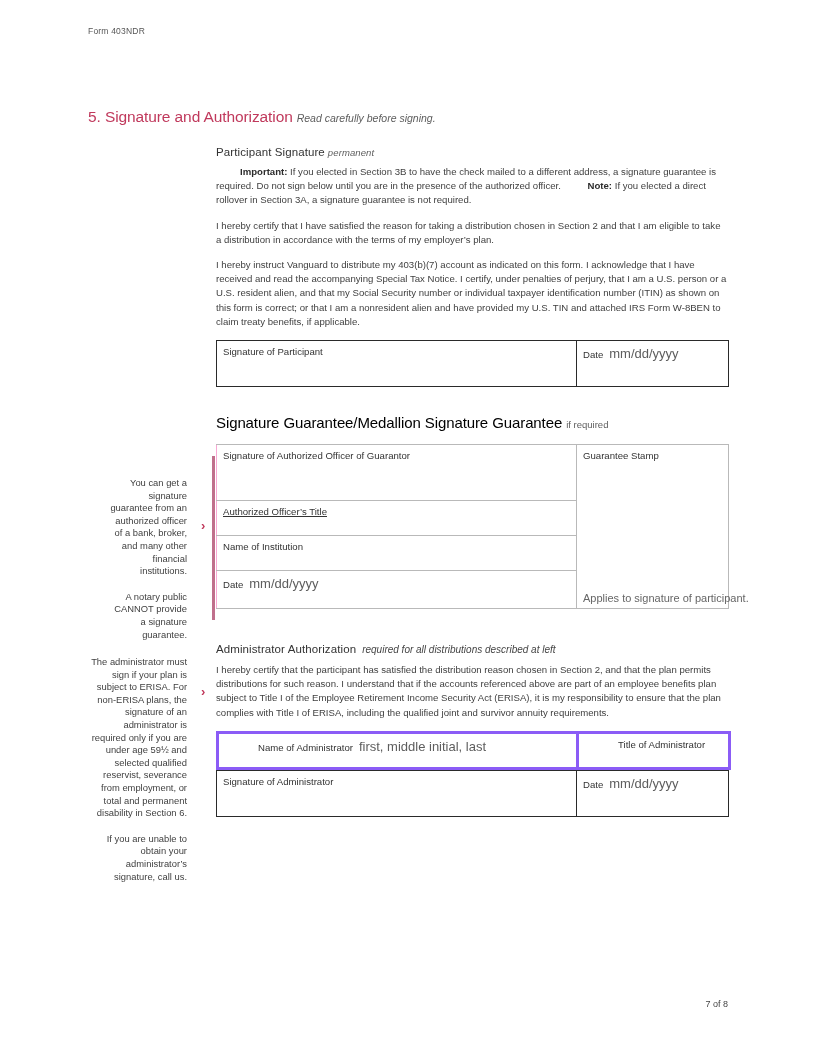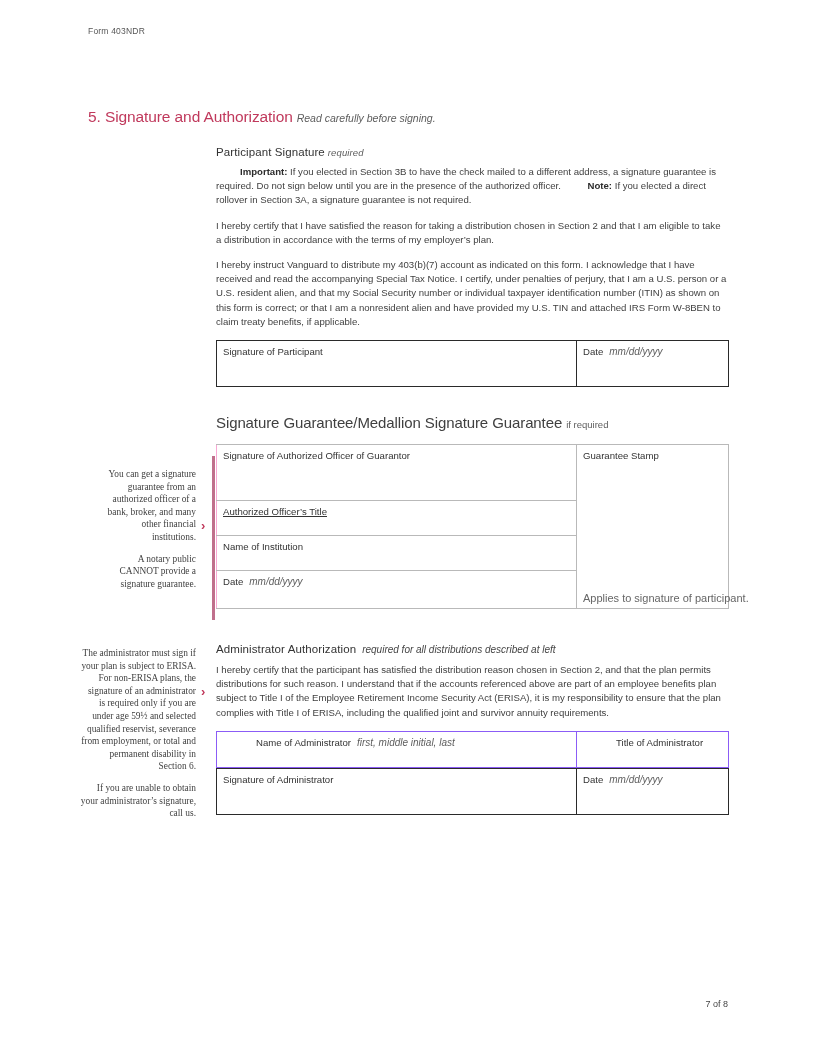--- a/index.html
+++ b/index.html
@@ -82,37 +82,36 @@
   }
   table.box td {
     border: 1px solid #2a2a2a;
     vertical-align: top;
     padding: 5px 0 0 6px;
     font-size: 9.6px;
     color: #333;
   }
   .fld-label { font-size: 9.6px; color: #333; }
   .fld-hint {
-    font-style: italic;
     color: #5d5d5d;
     margin-left: 6px;
-    font-size: 10px;
+    font-size: 13px;
   }
 
   
   #participant-sig-table td { height: 46px; }
 
   
   .guar-head {
     margin-top: 27px;
     white-space: nowrap;
   }
   .guar-head .main {
     font-size: 15px;
-    color: #404040;
+    color: #000000;
     letter-spacing: -0.1px;
   }
   .guar-head .sub {
     font-size: 9.5px;
     color: #5d5d5d;
     margin-left: 4px;
   }
 
   
   #guarantee-table {
@@ -162,34 +161,34 @@
     letter-spacing: 0.1px;
   }
   .admin-head .sub {
     font-style: italic;
     font-size: 10px;
     color: #444;
     margin-left: 6px;
   }
 
   #admin-name-table { margin-top: 9px; }
-  #admin-name-table td { height: 36px; border: 1px solid #8b5cf6; padding-left: 39px; }
+  #admin-name-table td { height: 36px; border: 3px solid #8b5cf6; padding-left: 39px; }
   #admin-sig-table td { height: 46px; border: 1px solid #2a2a2a; }
 
   
   .margin-note {
     position: absolute;
     text-align: right;
     font-size: 9.4px;
     line-height: 12.6px;
     color: #3f3f3f;
   }
   #margin-note-guarantee { left: 96px; top: 464px; width: 104px; }
   #margin-note-admin { left: 76px; top: 643px; width: 124px; }
-  .margin-note p { margin: 4px; font-family: Liberation Serif, serif; }
+  .margin-note p { margin: 13px; }
   .margin-note p + p { margin-top: 9px; }
 
   
   .arrow {
     position: absolute;
     font-size: 13px;
     font-weight: bold;
     color: #c0395c;
     line-height: 1;
   }
@@ -224,21 +223,21 @@
 
   <div class="margin-note" id="margin-note-admin">
     <p>The administrator must sign if your plan is subject to ERISA. For non-ERISA plans, the signature of an administrator is required only if you are under age 59½ and selected qualified reservist, severance from employment, or total and permanent disability in Section 6.</p>
     <p>If you are unable to obtain your administrator’s signature, call us.</p>
   </div>
   <div class="arrow" id="arrow-admin">›</div>
 
   <div class="content">
 
     <div class="sub-head">
-      <span>Participant Signature</span><span class="note">required</span>
+      <span>Participant Signature</span><span class="note">permanent</span>
     </div>
 
     <p class="body"><b>Important:</b><span> If you elected in Section 3B to have the check mailed to a different address, a signature guarantee is required. Do not sign below until you are in the presence of the authorized officer. </span><b>Note:</b><span> If you elected a direct rollover in Section 3A, a signature guarantee is not required.</span></p>
 
     <p class="body">I hereby certify that I have satisfied the reason for taking a distribution chosen in Section 2 and that I am eligible to take a distribution in accordance with the terms of my employer’s plan.</p>
 
     <p class="body">I hereby instruct Vanguard to distribute my 403(b)(7) account as indicated on this form. I acknowledge that I have received and read the accompanying Special Tax Notice. I certify, under penalties of perjury, that I am a U.S. person or a U.S. resident alien, and that my Social Security number or individual taxpayer identification number (ITIN) as shown on this form is correct; or that I am a nonresident alien and have provided my U.S. TIN and attached IRS Form W-8BEN to claim treaty benefits, if applicable.</p>
 
     <table class="box" id="participant-sig-table">
       <tbody>

